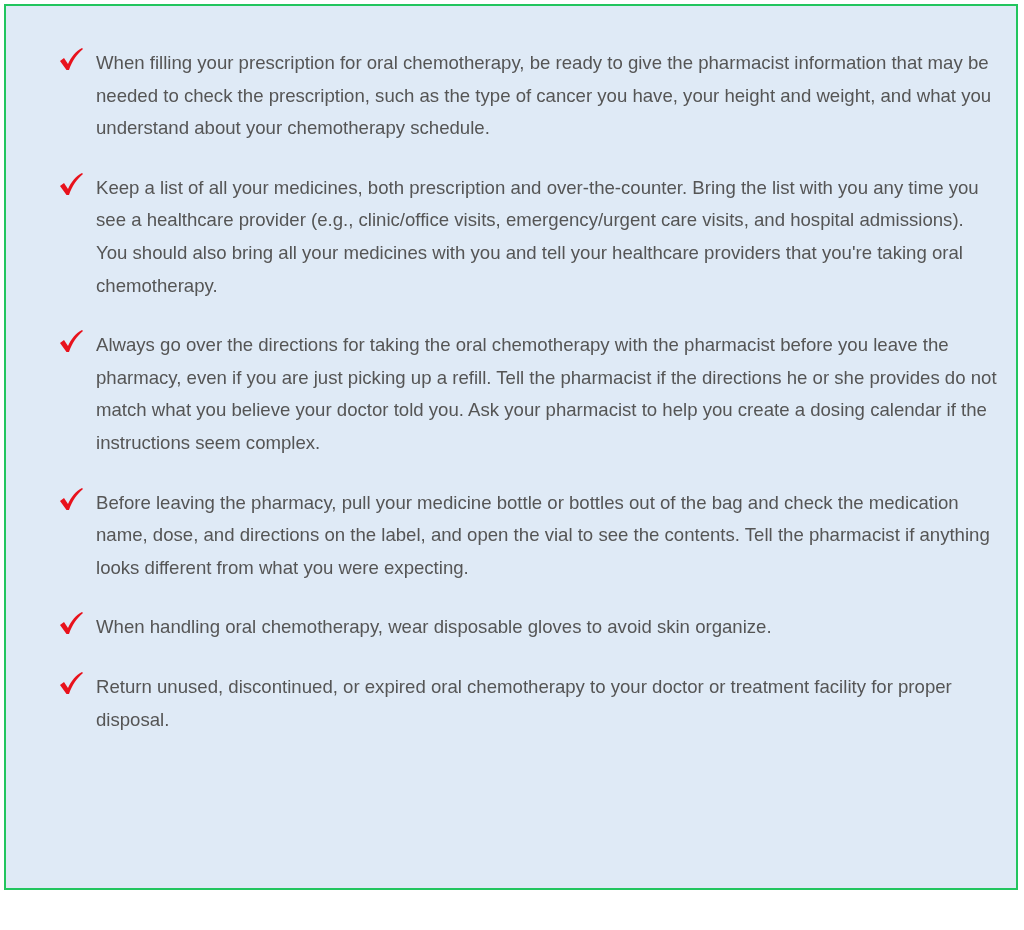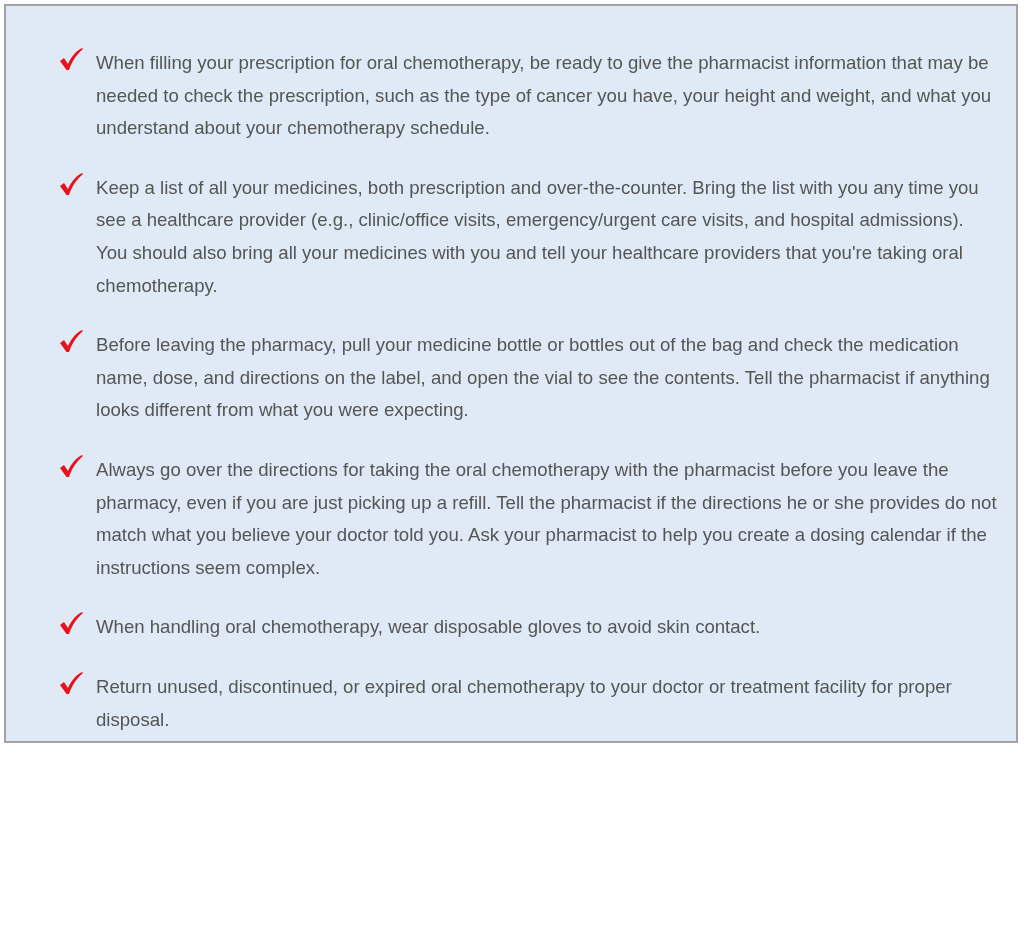--- a/index.html
+++ b/index.html
@@ -11,23 +11,23 @@
       width: 1024px;
       height: 930px;
       position: relative;
       overflow: hidden;
     }
     .panel {
       position: absolute;
       left: 4px;
       top: 4px;
       width: 1014px;
-      height: 739px;
+      height: 886px;
       box-sizing: border-box;
-      border: 2px solid #a3a3a3;
+      border: 2px solid #22c55e;
       background: #dfeaf6;
     }
     .checklist {
       list-style: none;
       margin: 0;
       padding: 0;
       position: absolute;
       left: 52px;
       top: 41px;
       width: 940px;
@@ -72,37 +72,37 @@
           </svg>
       </span>
       <span>Keep a list of all your medicines, both prescription and over-the-counter. Bring the list with you any time you see a healthcare provider (e.g., clinic/office visits, emergency/urgent care visits, and hospital admissions). You should also bring all your medicines with you and tell your healthcare providers that you're taking oral chemotherapy.</span>
     </li>
     <li class="item">
       <span class="check">
         <svg width="26" height="26" viewBox="0 0 26 26">
             <path d="M2 14 L6 11 L10 17 C13 10 18 4 24 1 L25 2 C19 7 14 14 11 23 L8.5 23 Z" fill="#e8121c"></path>
           </svg>
       </span>
+      <span>Always go over the directions for taking the oral chemotherapy with the pharmacist before you leave the pharmacy, even if you are just picking up a refill. Tell the pharmacist if the directions he or she provides do not match what you believe your doctor told you. Ask your pharmacist to help you create a dosing calendar if the instructions seem complex.</span>
+    </li>
+    <li class="item">
+      <span class="check">
+        <svg width="26" height="26" viewBox="0 0 26 26">
+            <path d="M2 14 L6 11 L10 17 C13 10 18 4 24 1 L25 2 C19 7 14 14 11 23 L8.5 23 Z" fill="#e8121c"></path>
+          </svg>
+      </span>
       <span>Before leaving the pharmacy, pull your medicine bottle or bottles out of the bag and check the medication name, dose, and directions on the label, and open the vial to see the contents. Tell the pharmacist if anything looks different from what you were expecting.</span>
     </li>
     <li class="item">
       <span class="check">
         <svg width="26" height="26" viewBox="0 0 26 26">
             <path d="M2 14 L6 11 L10 17 C13 10 18 4 24 1 L25 2 C19 7 14 14 11 23 L8.5 23 Z" fill="#e8121c"></path>
           </svg>
       </span>
-      <span>Always go over the directions for taking the oral chemotherapy with the pharmacist before you leave the pharmacy, even if you are just picking up a refill. Tell the pharmacist if the directions he or she provides do not match what you believe your doctor told you. Ask your pharmacist to help you create a dosing calendar if the instructions seem complex.</span>
-    </li>
-    <li class="item">
-      <span class="check">
-        <svg width="26" height="26" viewBox="0 0 26 26">
-            <path d="M2 14 L6 11 L10 17 C13 10 18 4 24 1 L25 2 C19 7 14 14 11 23 L8.5 23 Z" fill="#e8121c"></path>
-          </svg>
-      </span>
-      <span>When handling oral chemotherapy, wear disposable gloves to avoid skin contact.</span>
+      <span>When handling oral chemotherapy, wear disposable gloves to avoid skin organize.</span>
     </li>
     <li class="item">
       <span class="check">
         <svg width="26" height="26" viewBox="0 0 26 26">
             <path d="M2 14 L6 11 L10 17 C13 10 18 4 24 1 L25 2 C19 7 14 14 11 23 L8.5 23 Z" fill="#e8121c"></path>
           </svg>
       </span>
       <span>Return unused, discontinued, or expired oral chemotherapy to your doctor or treatment facility for proper disposal.</span>
     </li>
   </ul>

